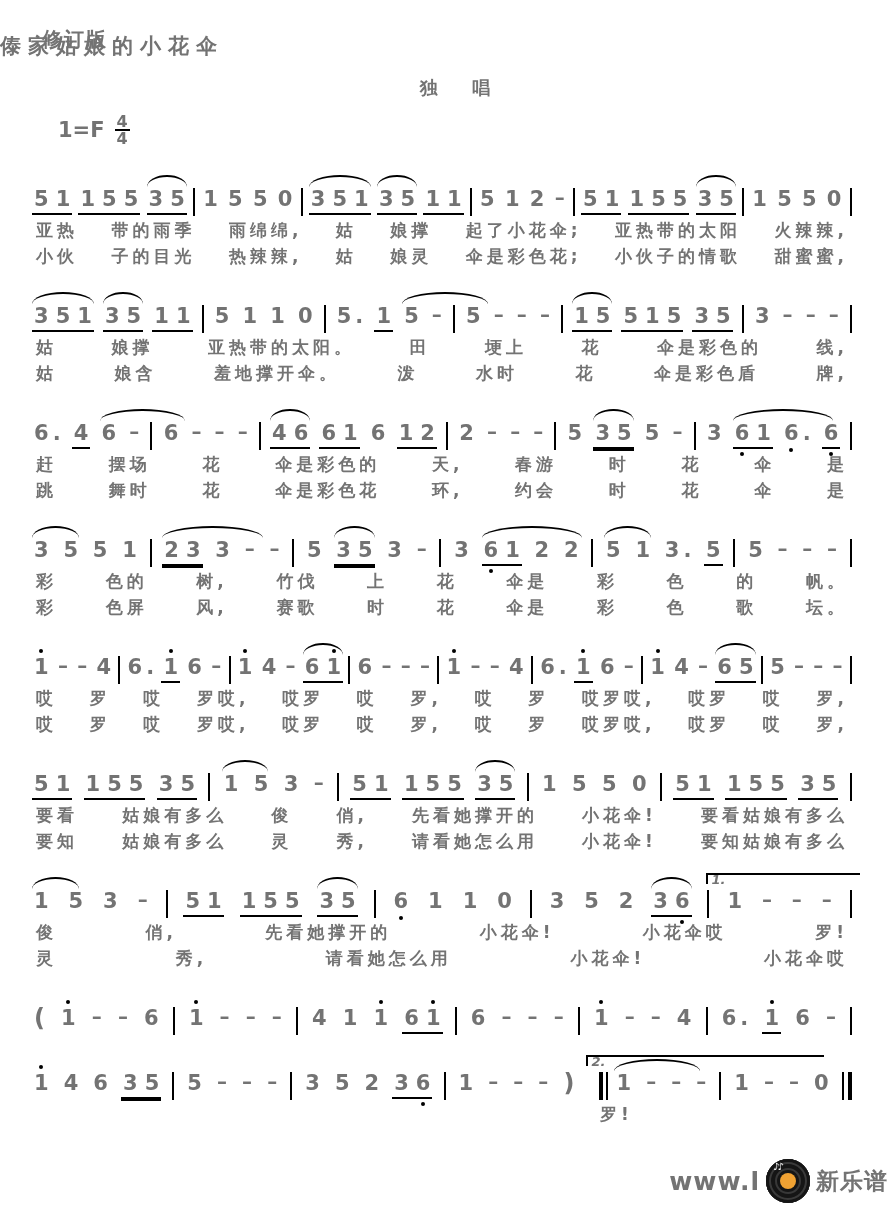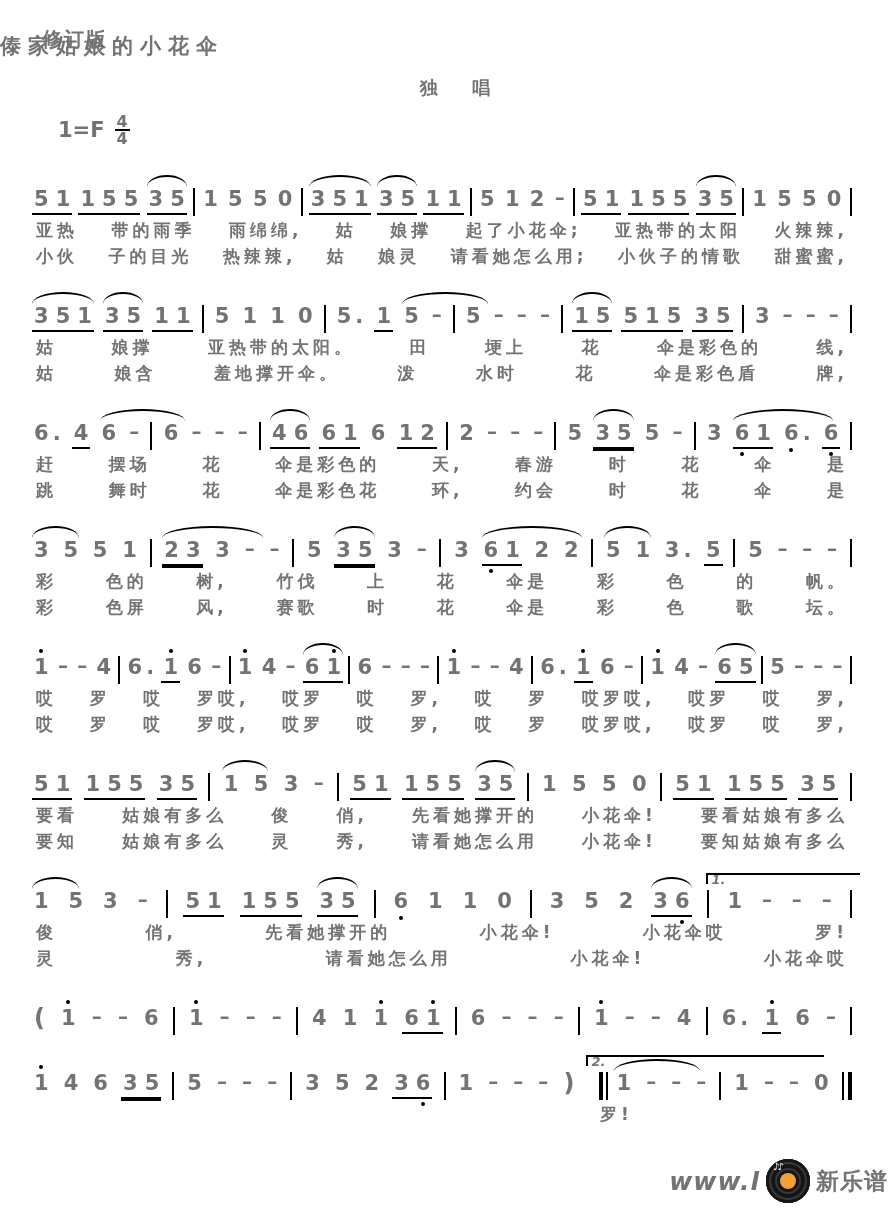--- a/index.html
+++ b/index.html
@@ -52,21 +52,21 @@
   .volta.v2::before { width:236px; }
   .volta-label { position:absolute; top:-18px; left:4px; font-size:13px; font-weight:bold; font-style:italic; }
 
   .lyric-row { display:flex; justify-content:space-between; padding:3px 40px 0 36px;
                font-size:17px; font-weight:bold; }
   .lyric-row .phrase { letter-spacing:4px; white-space:nowrap; }
   .lyric-row.ending { justify-content:flex-start; padding-left:600px; }
 
   
   .footer { position:absolute; right:0px; bottom:12px; display:flex; align-items:center; gap:6px; }
-  .watermark { font-style:italic; font-weight:bold; font-size:25px; letter-spacing:1px; }
+  .watermark { font-weight:bold; font-size:25px; letter-spacing:1px; }
   .vinyl { width:44px; height:44px; border-radius:50%; background:#151515; position:relative; flex:none;
            box-shadow: inset 0 0 0 3px #151515, inset 0 0 0 5px #3a3a3a, inset 0 0 0 9px #151515, inset 0 0 0 11px #383838; }
   .vinyl::after { content:""; position:absolute; left:50%; top:50%; width:16px; height:16px;
                   border-radius:50%; transform:translate(-50%,-50%); background:#f0a233; }
   .vinyl::before { content:"♪♪"; position:absolute; left:7px; top:2px; color:#fff; font-size:10px; letter-spacing:-2px; z-index:2;}
   .brand { font-size:23px; font-weight:bold; letter-spacing:1px; }
 </style>
 </head>
 <body>
 
@@ -180,21 +180,21 @@
           <span class="phrase">起了小花伞;</span>
           <span class="phrase">亚热带的太阳</span>
           <span class="phrase">火辣辣,</span>
         </div>
         <div class="lyric-row">
           <span class="phrase">小伙</span>
           <span class="phrase">子的目光</span>
           <span class="phrase">热辣辣,</span>
           <span class="phrase">姑</span>
           <span class="phrase">娘灵</span>
-          <span class="phrase">请看她怎么用;</span>
+          <span class="phrase">伞是彩色花;</span>
           <span class="phrase">小伙子的情歌</span>
           <span class="phrase">甜蜜蜜,</span>
         </div>
       </div>
       <div class="score-line">
         <div class="notes-row">
           <span class="cell u1 slur s1">
             <span class="ch">3</span>
             <span class="ch">5</span>
             <span class="ch">1</span>

